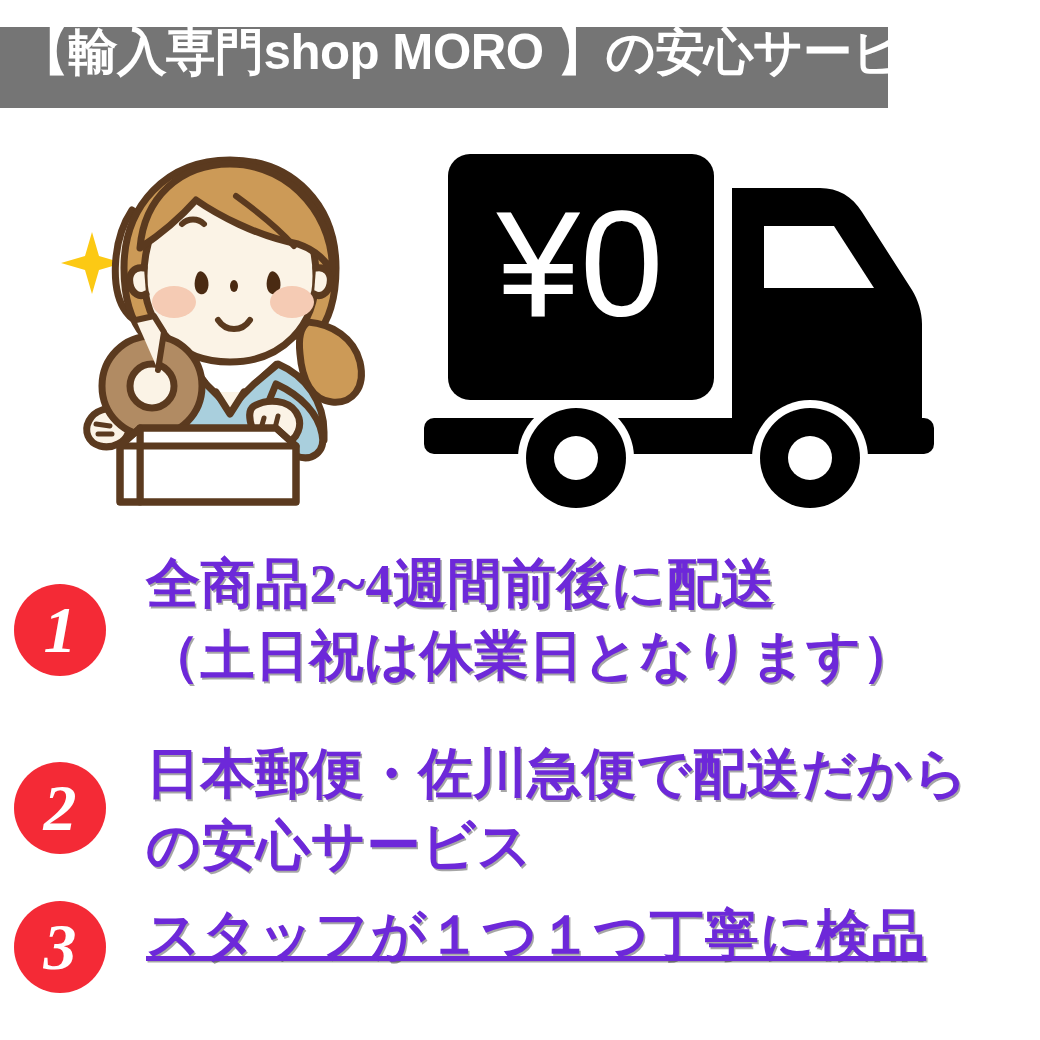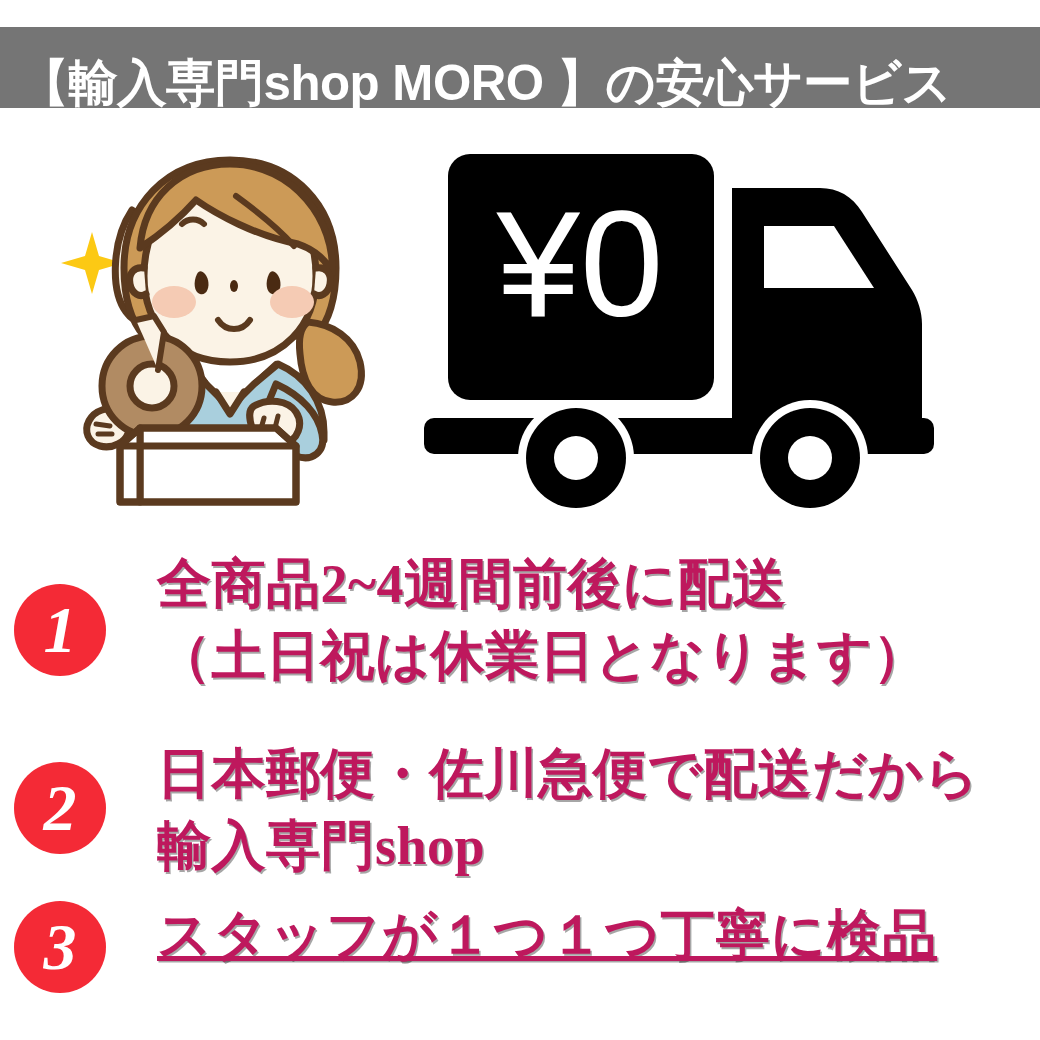--- a/index.html
+++ b/index.html
@@ -13,25 +13,25 @@
     position: relative;
     overflow: hidden;
     font-family: "Liberation Serif", "DejaVu Serif", serif;
   }
 
   
   #header-banner {
     position: absolute;
     left: 0;
     top: 27px;
-    width: 1040px;
+    width: 888px;
     height: 81px;
     background: #757575;
     display: flex;
-    align-items: flex-end;
+    align-items: flex-start;
   }
   #header-title {
     color: #ffffff;
     font-family: "Liberation Sans", "DejaVu Sans", sans-serif;
     font-weight: bold;
     font-size: 50px;
     line-height: 1;
     letter-spacing: -0.5px;
     white-space: nowrap;
     padding-left: 20px;
@@ -95,22 +95,22 @@
     font-size: 66px;
     line-height: 92px;
     text-align: center;
   }
   #benefit-row-1 .badge { margin-top: 36px; }
   #benefit-row-2 .badge { margin-top: 24px; }
   #benefit-row-3 .badge { margin-top: 8px; }
 
   .benefit-text {
     flex: 1 1 auto;
-    margin-left: 51px;
-    color: #be185d;
+    margin-left: 40px;
+    color: #6d28d9;
     font-family: "Liberation Serif", "DejaVu Serif", serif;
     font-weight: bold;
     font-size: 54px;
     line-height: 1.34;
     letter-spacing: 0.5px;
     white-space: pre-line;
     text-shadow: 1.5px 1.5px 0 rgba(0,0,0,0.35);
   }
   #benefit-row-1 .benefit-text { text-indent: 0; }
   #benefit-row-3 .benefit-text { margin-top: 6px; letter-spacing: 1px; text-decoration: underline; }
@@ -227,21 +227,21 @@
 
   <div class="benefit-row" id="benefit-row-1">
     <div class="badge">1</div>
     <div class="benefit-text">全商品2~4週間前後に配送
 （土日祝は休業日となります）</div>
   </div>
 
   <div class="benefit-row" id="benefit-row-2">
     <div class="badge">2</div>
     <div class="benefit-text">日本郵便・佐川急便で配送だから
-輸入専門shop</div>
+の安心サービス</div>
   </div>
 
   <div class="benefit-row" id="benefit-row-3">
     <div class="badge">3</div>
     <div class="benefit-text">スタッフが１つ１つ丁寧に検品</div>
   </div>
 
 </div>
 
 </body></html>

